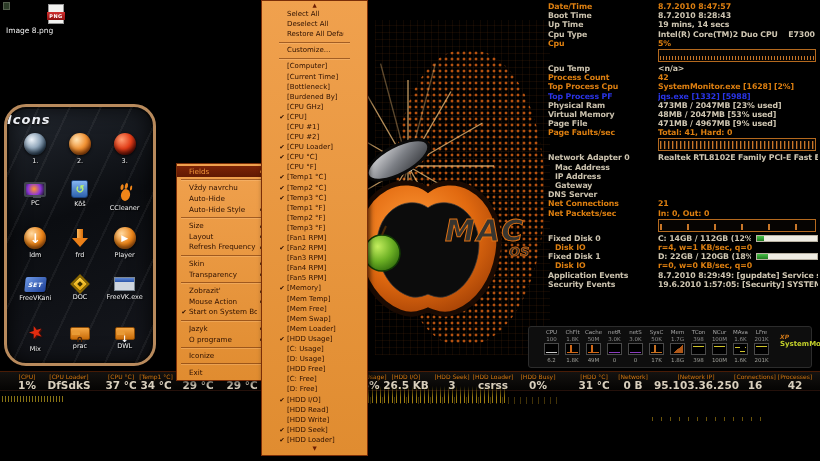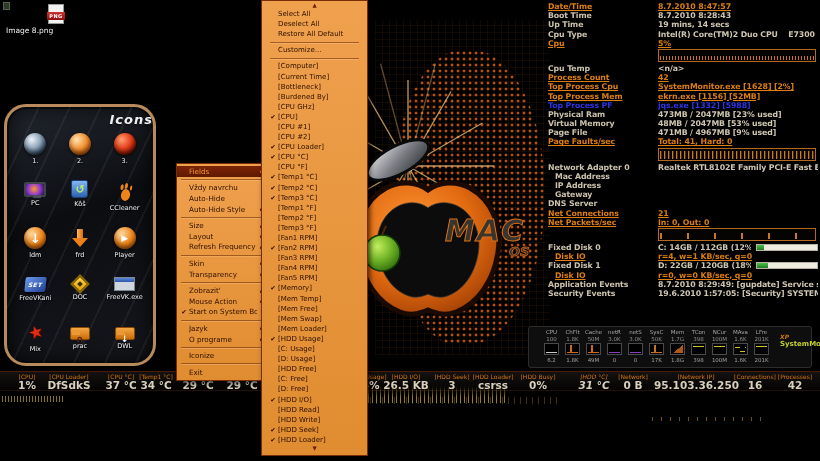--- a/index.html
+++ b/index.html
@@ -24,21 +24,21 @@
     color:#fff; font-size:5px; font-weight:bold; text-align:center; line-height:8px; letter-spacing:.5px; }
   .file-label { position:absolute; left:6px; top:26px; font-size:7.5px; color:#f0f0f0; text-shadow:1px 1px 1px #000; z-index:6; }
 
   
   .dock { position:absolute; left:4px; top:104px; width:152px; height:262px; z-index:5;
     border:3px solid #b88a5c; border-radius:22px;
     background:linear-gradient(160deg,#232830 0%,#0b0d11 42%,#15171d 100%);
     box-shadow:inset 0 0 0 2px #090909, inset 0 0 22px rgba(0,0,0,.85), 0 0 6px rgba(0,0,0,.8); overflow:hidden; }
   .dock::before { content:""; position:absolute; inset:0;
     background:repeating-linear-gradient(115deg, rgba(255,255,255,.05) 0 2px, transparent 2px 28px); }
-  .dock-title { position:absolute; top:5px; left:0; right:0; text-align:right; font-size:13px; font-weight:bold; font-style:italic;
+  .dock-title { position:absolute; top:5px; left:0; right:0; text-align:left; font-size:13px; font-weight:bold; font-style:italic;
     color:#eef0f5; letter-spacing:1px; text-shadow:0 1px 2px #000, 1px 1px 0 #333; }
   .dock-grid { position:absolute; left:6px; right:6px; top:26px; display:grid; grid-template-columns:repeat(3,1fr); row-gap:3px; }
   .dock-item { display:flex; flex-direction:column; align-items:center; height:44px; cursor:pointer; }
   .dock-ic { position:relative; width:22px; height:22px; display:flex; align-items:center; justify-content:center; margin-bottom:2px; }
   .dock-label { font-size:6.5px; color:#f0f0f0; text-shadow:1px 1px 1px #000; white-space:nowrap; }
 
   .orb-grey-icon,.orb-orange-icon,.orb-red-icon,.download-orb-icon,.play-orb-icon { border-radius:50%;
     box-shadow:inset 0 -3px 4px rgba(0,0,0,.45), 0 1px 3px rgba(0,0,0,.8); }
   .orb-grey-icon { background:radial-gradient(circle at 35% 30%,#eef4fa,#94a9bd 40%,#334a60 72%,#0d161f); }
   .orb-orange-icon { background:radial-gradient(circle at 35% 30%,#ffe3b3,#f19335 45%,#aa4c08 78%,#5d2303); }
@@ -78,21 +78,21 @@
   .headphones-folder-icon::after { content:"∩"; position:absolute; left:0; right:0; top:6px; text-align:center;
     color:#53290a; font-weight:bold; font-size:9px; }
   .download-folder-icon::after { content:"↓"; position:absolute; left:0; right:0; top:6px; text-align:center;
     color:#fff; font-weight:bold; font-size:9px; }
 
   
   .sysinfo { position:absolute; left:548px; top:2px; width:270px; z-index:2; }
   .irow { display:flex; height:9.2px; line-height:9.2px; font-size:7.8px; font-weight:bold; letter-spacing:-.1px; }
   .il { flex:0 0 110px; color:#cbc2ae; white-space:nowrap; overflow:hidden; }
   .iv { flex:1; color:#cfc6b2; white-space:pre; overflow:hidden; }
-  .irow.o .il, .irow.o .iv { color:#dd7f10;text-decoration:underline; }
+  .irow.o .il, .irow.o .iv { color:#dd7f10; }
   .irow.b .il, .irow.b .iv { color:#2a35e8; }
   .irow.indent .il { padding-left:7px; }
   .irow .bar { display:none; }
   .irow.hasbar .bar { display:block; flex:0 0 62px; height:7px; margin:1px 0 0 5px; border:1px solid #b9b2a2; background:#efece2; }
   .bar-fill { display:block; height:100%; width:var(--bw); background:linear-gradient(#4ac04a,#1f7a1f); }
   .irow.graph { display:block; height:13px; margin:1px 0 2px 110px; width:158px; border:1px solid #b4691e;
     background:#060402; position:relative; }
   .irow.graph::after { content:""; position:absolute; left:1px; right:1px; bottom:1px; height:4px;
     background:repeating-linear-gradient(90deg,#c87628 0 1px,transparent 1px 3px); }
   .irow.g_pf::after { height:8px;
@@ -127,40 +127,40 @@
   .statusbar { position:absolute; left:0; top:371px; width:820px; height:20px; z-index:4;
     background:linear-gradient(#141210,#050403); border-top:1px solid #4a1c06; border-bottom:1px solid #24100a; }
   .sb-field { position:absolute; top:1px; text-align:center; }
   .sb-label { font-size:6px; height:7px; line-height:7px; color:#d4770e; white-space:nowrap; }
   .sb-value { font-size:10.5px; line-height:11px; font-weight:bold; color:#d8cfbd; white-space:nowrap; }
   .sb-field:nth-of-type(1){left:3px;width:48px;} .sb-field:nth-of-type(2){left:40px;width:58px;}
   .sb-field:nth-of-type(3){left:97px;width:48px;} .sb-field:nth-of-type(4){left:132px;width:48px;}
   .sb-field:nth-of-type(5){left:174px;width:48px;} .sb-field:nth-of-type(6){left:218px;width:48px;}
   .sb-field:nth-of-type(7){left:343px;width:48px;} .sb-field:nth-of-type(8){left:380px;width:52px;}
   .sb-field:nth-of-type(9){left:428px;width:48px;} .sb-field:nth-of-type(10){left:469px;width:48px;}
-  .sb-field:nth-of-type(11){left:514px;width:48px;} .sb-field:nth-of-type(12){left:570px;width:48px;font-style:italic;}
+  .sb-field:nth-of-type(11){left:514px;width:48px;} .sb-field:nth-of-type(12){left:570px;width:48px;}
   .sb-field:nth-of-type(13){left:609px;width:48px;} .sb-field:nth-of-type(14){left:654px;width:84px;}
   .sb-field:nth-of-type(15){left:733px;width:44px;} .sb-field:nth-of-type(16){left:772px;width:46px;}
 
   .spark { position:absolute; z-index:6; }
   .spark-cpu { left:2px; top:396px; width:62px; height:6px; opacity:.8;
     background:repeating-linear-gradient(90deg, rgba(190,160,30,.9) 0 1px, transparent 1px 3px); }
   .spark-hdd { left:356px; top:385px; width:150px; height:18px; opacity:.85;
     background:repeating-linear-gradient(90deg, rgba(205,165,22,.9) 0 1px, transparent 1px 4px);
     -webkit-mask-image:linear-gradient(to top, #000 30%, transparent 95%); mask-image:linear-gradient(to top, #000 30%, transparent 95%); }
   .spark-bottom { left:340px; top:397px; width:218px; height:7px; opacity:.55;
     background:repeating-linear-gradient(90deg, rgba(170,130,20,.7) 0 1px, transparent 1px 6px); }
   .spark-right { left:652px; top:417px; width:110px; height:4px; opacity:.7;
     background:repeating-linear-gradient(90deg, rgba(190,150,20,.8) 0 1px, transparent 1px 9px); }
 
   
   .menu { position:absolute; background:linear-gradient(180deg,#f0a14e,#e08c30); border:1px solid #7a2e08;
     box-shadow:2px 2px 5px rgba(0,0,0,.65); color:#2d1000; }
   .main-menu { left:176px; top:163px; width:92px; padding:2px 0; z-index:8; }
-  .fields-menu { left:261px; top:0; width:107px; height:456px; z-index:9; display:flex; flex-direction:column; padding:1px 4px; }
+  .fields-menu { left:261px; top:0; width:107px; height:456px; z-index:9; display:flex; flex-direction:column; padding:1px 13px; }
   .fm-body { display:flex; flex-direction:column; overflow:hidden; }
   .mi { display:flex; align-items:center; height:10.6px; font-size:7.2px; padding:0 3px 0 2px; cursor:pointer; }
   .fields-menu .mi { height:10.1px; font-size:7px; }
   .mi-check { flex:0 0 10px; font-size:6.5px; text-align:center; }
   .mi.checked .mi-check::before { content:"✔"; }
   .mi-label { flex:1; white-space:nowrap; overflow:hidden; }
   .mi-arrow { flex:0 0 7px; font-size:5px; text-align:right; }
   .mi.submenu .mi-arrow::before { content:"►"; }
   .mi.selected { background:linear-gradient(#7c2306,#601a03); color:#f0953a; }
   .mi.sep { height:6px; padding:0 4px; cursor:default; }
@@ -350,25 +350,20 @@
         <span class="iv">42</span>
 
       </div>
 
       <div class="irow o">
         <span class="il">Top Process Cpu</span>
         <span class="iv">SystemMonitor.exe [1628] [2%]</span>
 
       </div>
 
-      <div class="irow o">
-        <span class="il">Top Process Mem</span>
-        <span class="iv">ekrn.exe [1156] [52MB]</span>
-
-      </div>
 
       <div class="irow b">
         <span class="il">Top Process PF</span>
         <span class="iv">jqs.exe [1332] [5988]</span>
 
       </div>
 
       <div class="irow">
         <span class="il">Physical Ram</span>
         <span class="iv">473MB / 2047MB [23% used]</span>

